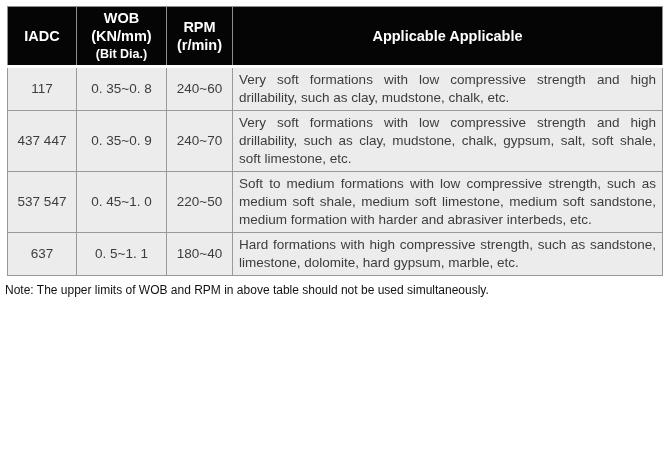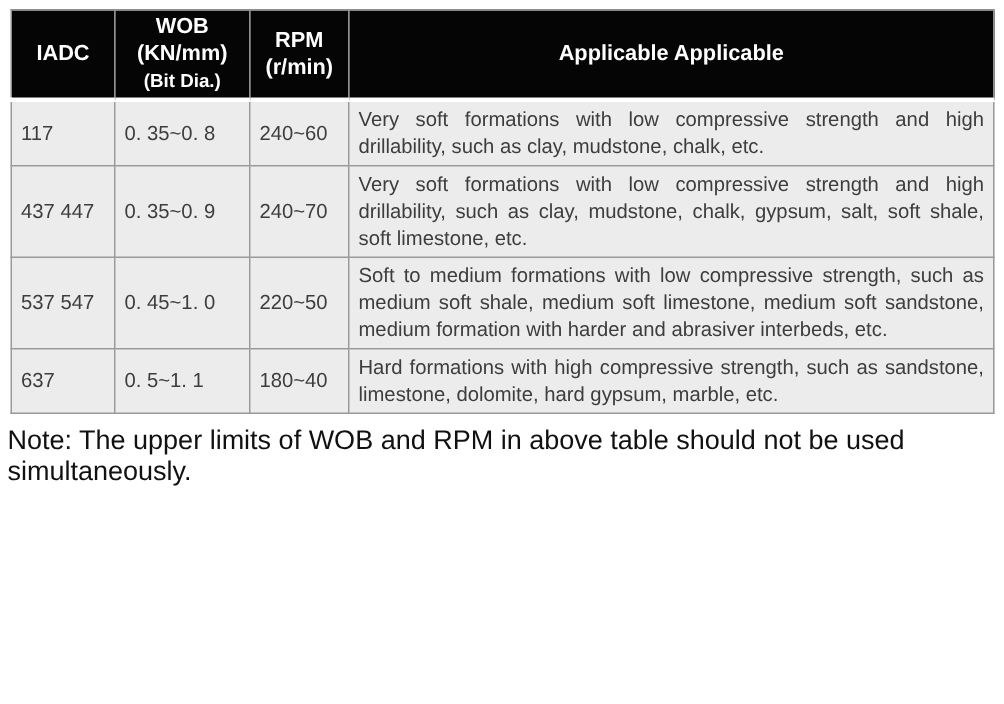--- a/index.html
+++ b/index.html
@@ -46,31 +46,31 @@
   table.spec-table td {
     background: #ececec;
     border: 1px solid #999999;
     color: #3d3d3d;
     font-size: 13.5px;
     line-height: 18px;
     vertical-align: middle;
     padding: 3px 6px;
   }
   td.num-cell {
-    text-align: left;
+    text-align: center;
     white-space: nowrap;
   }
   td.form-cell {
     text-align: justify;
     text-justify: inter-word;
     padding: 3px 9px 3px 9px;
   }
   .note {
     margin: 7px 0 0 5px;
-    font-size: 18px;
+    font-size: 12px;
     color: #111111;
   }
 </style>
 </head>
 <body>
 
 <div class="page">
 
   <table class="spec-table">
     <colgroup>

